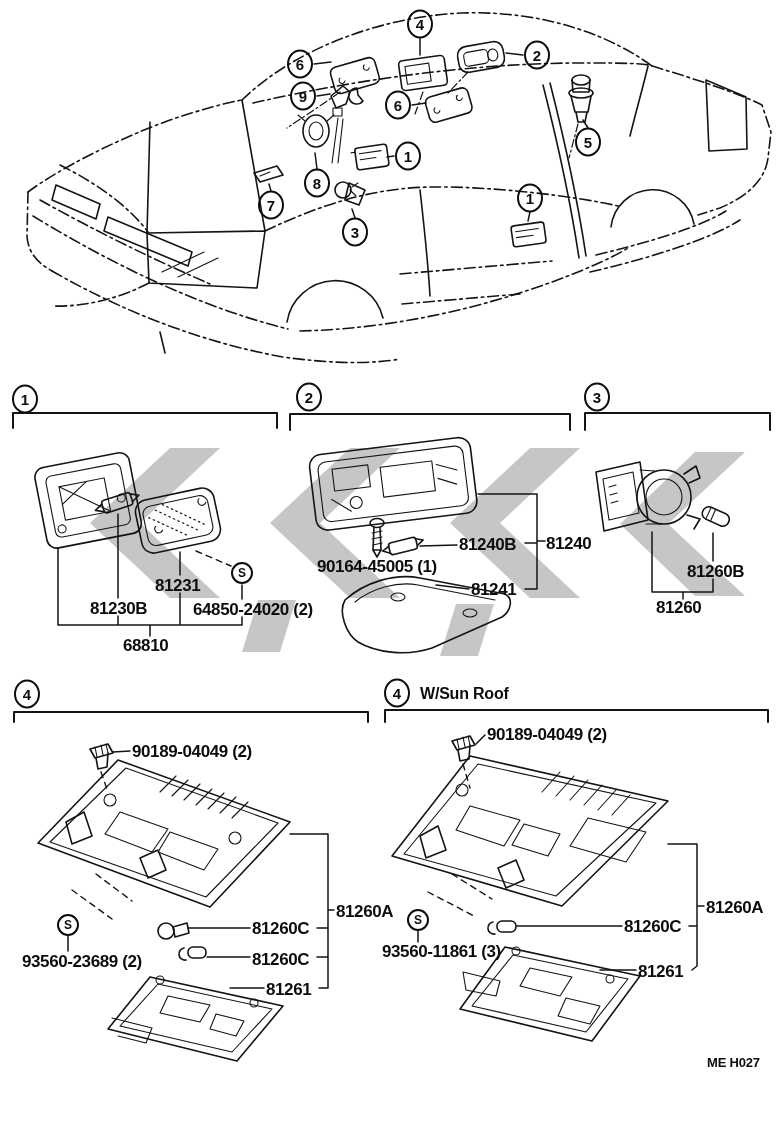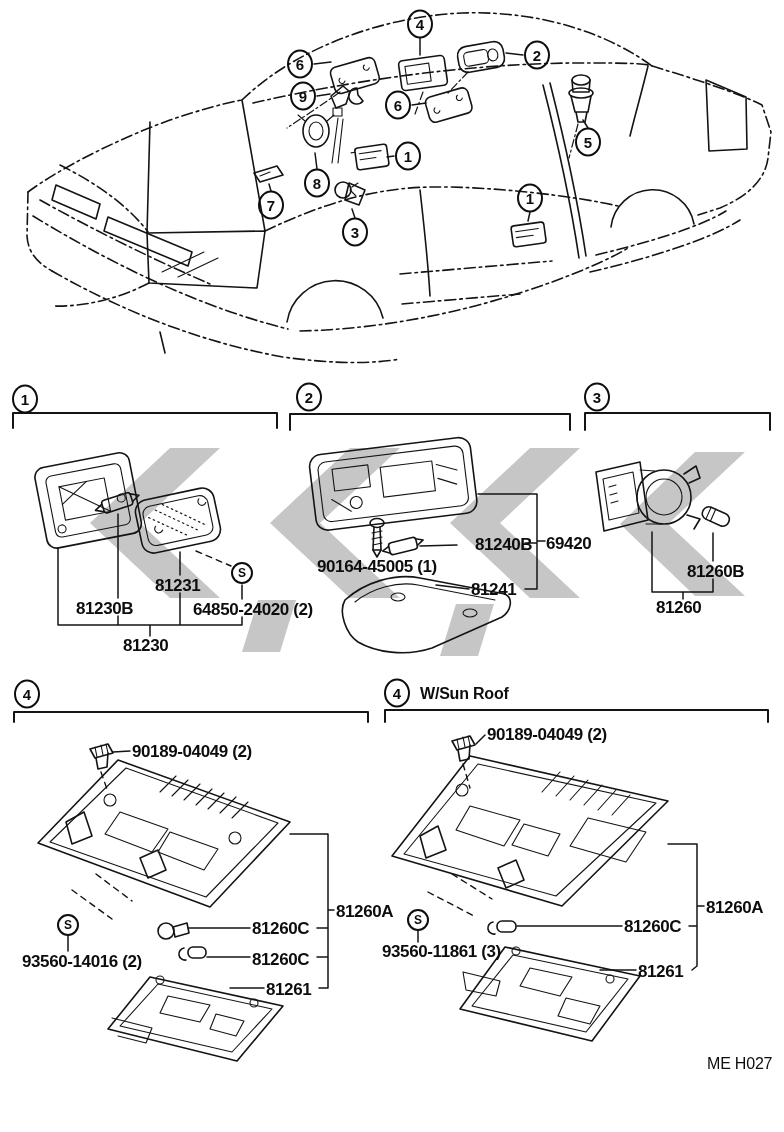--- a/index.html
+++ b/index.html
@@ -18,21 +18,21 @@
   .lbl{position:absolute;font-weight:bold;font-size:17px;letter-spacing:-0.4px;
        color:#0d0d0d;white-space:nowrap;line-height:1;}
   .callout{position:absolute;width:22px;height:25px;border:2.2px solid #0d0d0d;border-radius:50%;
        display:flex;align-items:center;justify-content:center;font-weight:bold;font-size:15px;
        color:#0d0d0d;background:transparent;transform:translate(-50%,-50%);line-height:1;}
   .smark{position:absolute;width:18px;height:18px;border:2px solid #0d0d0d;border-radius:50%;
        display:flex;align-items:center;justify-content:center;font-weight:bold;font-size:12px;
        color:#0d0d0d;transform:translate(-50%,-50%);line-height:1;}
   .sec-title{position:absolute;font-weight:bold;font-size:16px;letter-spacing:-0.2px;color:#0d0d0d;
        white-space:nowrap;line-height:1;}
-  .footer-code{position:absolute;font-weight:normal;font-size:16px;letter-spacing:-0.2px;color:#0d0d0d;}
+  .footer-code{position:absolute;font-weight:bold;font-size:13px;letter-spacing:-0.2px;color:#0d0d0d;}
 </style>
 </head>
 <body>
 
 <div class="stage">
 
 <svg width="784" height="1132" viewBox="0 0 784 1132">
 
   <g>
     <path class="wm" d="M220 448 L170 448 L90 523 L170 598 L220 598 L140 523 Z"></path>
@@ -294,35 +294,35 @@
       <circle class="ln thin" cx="516" cy="951" r="4"></circle>
       <circle class="ln thin" cx="610" cy="979" r="4"></circle>
     </g>
     <path class="ln conn" d="M476 744 L485 735 M668 844 L697 844 M697 844 L697 966
                              M697 906 L704 906 M517 926 L622 926 M689 926 L697 926
                              M600 970 L636 970 M692 970 L697 966 M418 931 L418 942"></path>
   </g>
 </svg>
 
 <div id="labels-layer">
-      <div class="lbl" style="left: 76px; top: 600px;">81230B</div>
+      <div class="lbl" style="left: 90px; top: 600px;">81230B</div>
       <div class="lbl" style="left: 155px; top: 577px;">81231</div>
       <div class="lbl" style="left: 193px; top: 601px;">64850-24020 (2)</div>
-      <div class="lbl" style="left: 123px; top: 637px;">81230</div>
+      <div class="lbl" style="left: 123px; top: 637px;">68810</div>
       <div class="lbl" style="left: 317px; top: 558px;">90164-45005 (1)</div>
-      <div class="lbl" style="left: 475px; top: 536px;">81240B</div>
-      <div class="lbl" style="left: 546px; top: 535px;">69420</div>
+      <div class="lbl" style="left: 459px; top: 536px;">81240B</div>
+      <div class="lbl" style="left: 546px; top: 535px;">81240</div>
       <div class="lbl" style="left: 471px; top: 581px;">81241</div>
       <div class="lbl" style="left: 687px; top: 563px;">81260B</div>
       <div class="lbl" style="left: 656px; top: 599px;">81260</div>
       <div class="lbl" style="left: 132px; top: 743px;">90189-04049 (2)</div>
       <div class="lbl" style="left: 336px; top: 903px;">81260A</div>
       <div class="lbl" style="left: 252px; top: 920px;">81260C</div>
       <div class="lbl" style="left: 252px; top: 951px;">81260C</div>
-      <div class="lbl" style="left: 22px; top: 953px;">93560-14016 (2)</div>
+      <div class="lbl" style="left: 22px; top: 953px;">93560-23689 (2)</div>
       <div class="lbl" style="left: 266px; top: 981px;">81261</div>
       <div class="lbl" style="left: 487px; top: 726px;">90189-04049 (2)</div>
       <div class="lbl" style="left: 706px; top: 899px;">81260A</div>
       <div class="lbl" style="left: 624px; top: 918px;">81260C</div>
       <div class="lbl" style="left: 382px; top: 943px;">93560-11861 (3)</div>
       <div class="lbl" style="left: 638px; top: 963px;">81261</div>
       <div class="sec-title" style="left: 420px; top: 686px;">W/Sun Roof</div>
     </div>
 <div id="callouts-layer">
       <div class="callout" style="left: 420px; top: 24px;">4</div>

